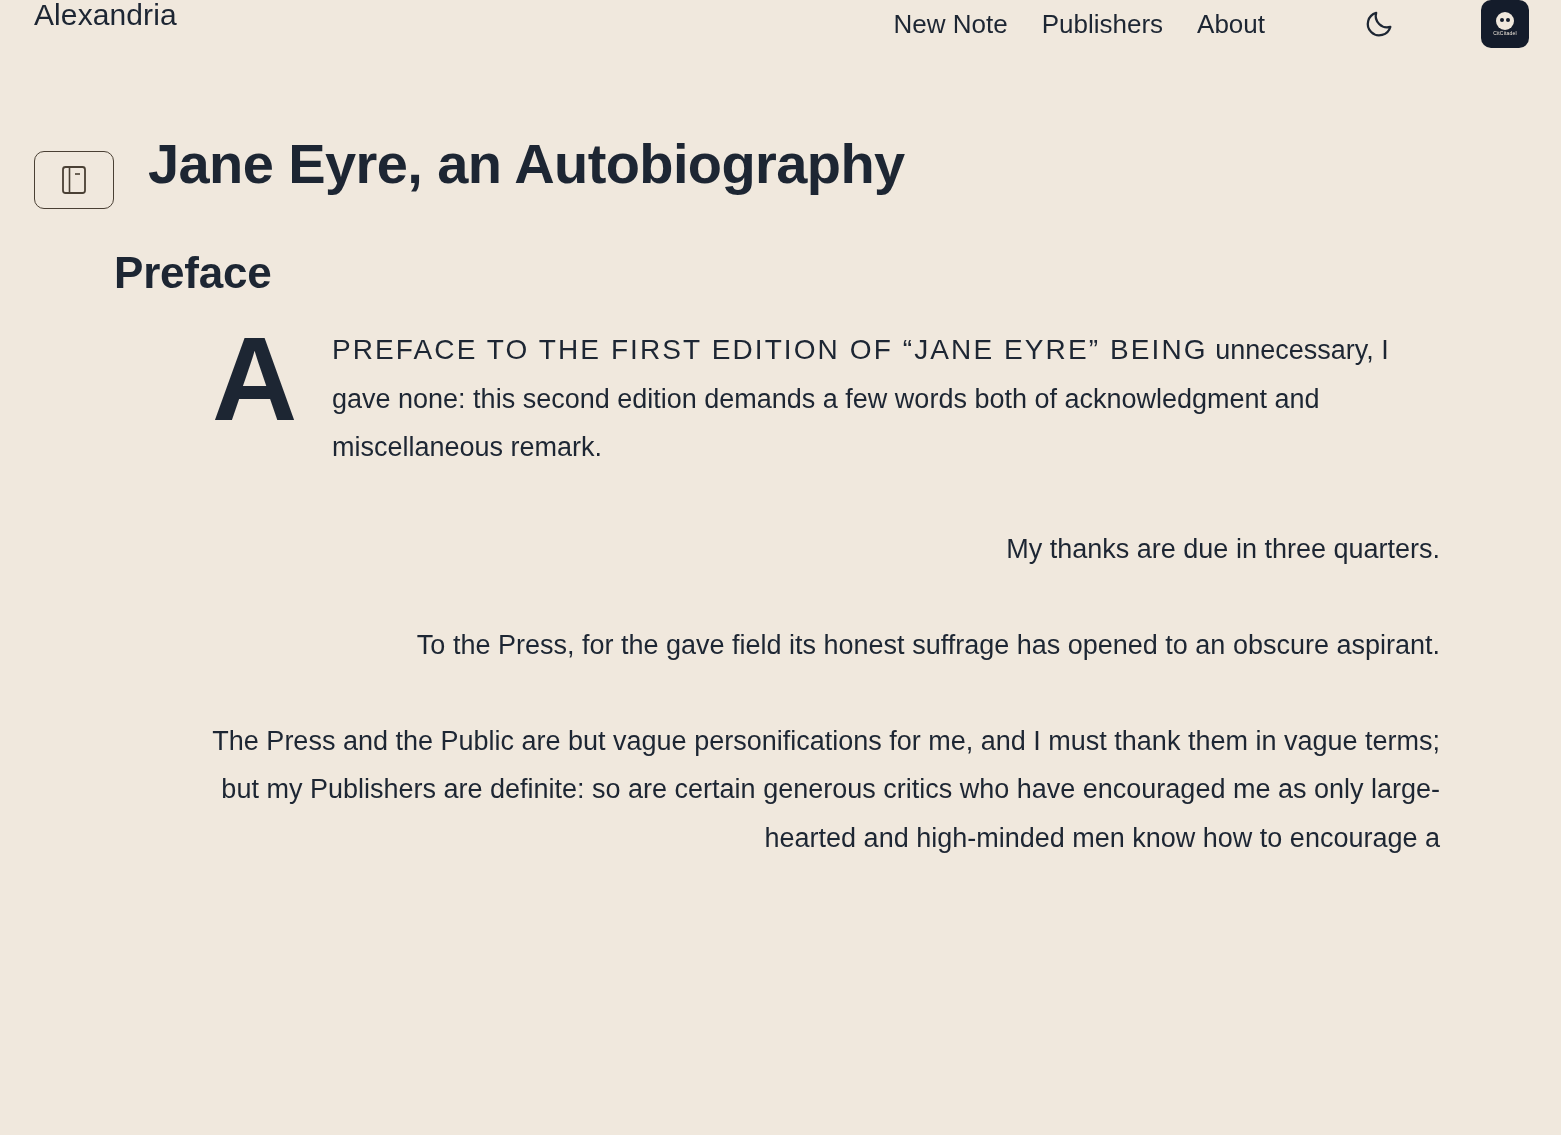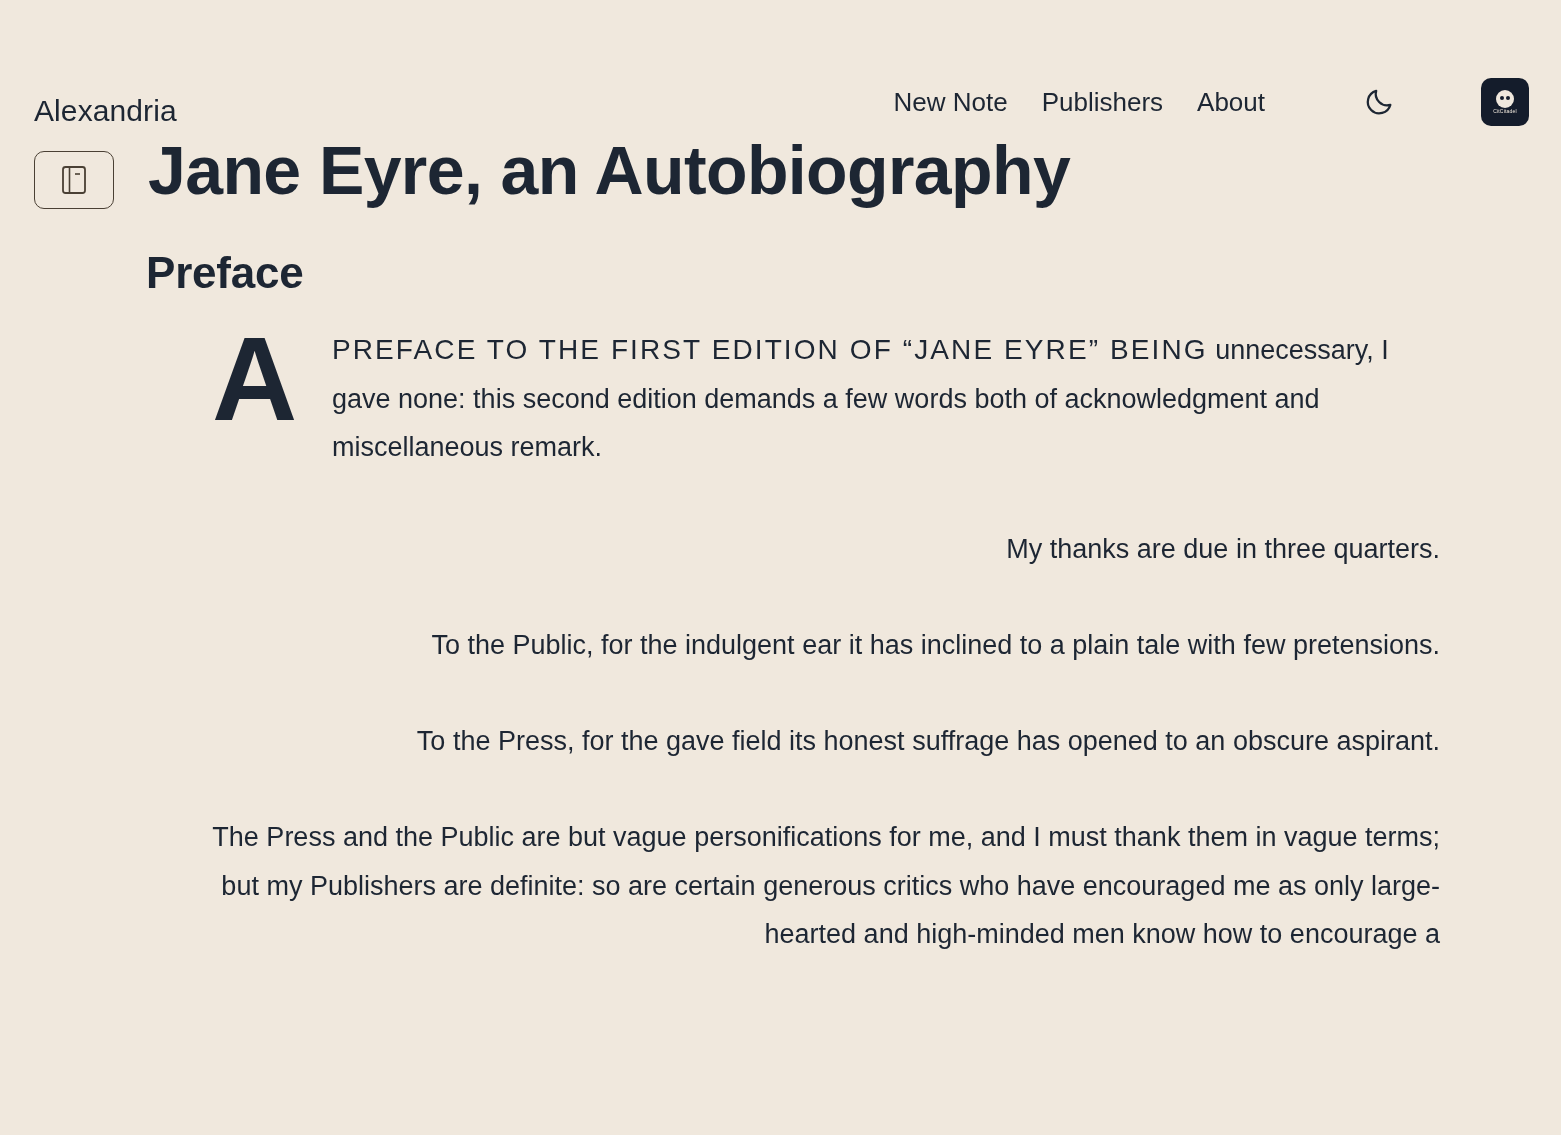--- a/index.html
+++ b/index.html
@@ -14,21 +14,21 @@
   body {
     font-family: "Liberation Sans", sans-serif;
     color: #1d2633;
   }
 
   
   .topbar {
     position: relative;
     height: 126px;
     display: flex;
-    align-items: flex-end;
+    align-items: flex-start;
     padding: 0 32px 0 34px;
   }
   .brand {
     font-size: 30px;
     font-weight: 400;
     color: #1d2633;
     letter-spacing: 0.1px;
     line-height: 1;
   }
   .nav {
@@ -111,33 +111,33 @@
     border-radius: 10px;
     display: flex;
     align-items: center;
     justify-content: center;
     background: transparent;
     cursor: pointer;
   }
   .book-badge svg { display: block; }
 
   .doc-title {
-    font-size: 68px;
+    font-size: 56px;
     font-weight: 700;
     line-height: 1.08;
     letter-spacing: -0.6px;
     color: #1d2633;
     margin: 0;
     padding-top: 8px;
   }
   .section-title {
     font-size: 44px;
     font-weight: 700;
     color: #1d2633;
-    margin: 40px 0 0 112px;
+    margin: 40px 0 0 80px;
     letter-spacing: -0.2px;
     line-height: 1.1;
   }
 
   .body-col {
     margin-left: 146px;
     width: 1260px;
     padding-top: 28px;
   }
 
@@ -214,18 +214,17 @@
   <h2 class="section-title">Preface</h2>
 
   <div class="body-col">
 
     <div class="lede">
       <span class="dropcap">A</span>
       <p class="lede-text"><span class="smallcaps">PREFACE TO THE FIRST EDITION OF “JANE EYRE” BEING</span><span> unnecessary, I gave none: this second edition demands a few words both of acknowledgment and miscellaneous remark.</span></p>
     </div>
 
     <p class="para">My thanks are due in three quarters.</p>
-    <p class="para">To the Public, for the indulgent ear it has inclined to a plain tale with few pretensions.</p>
     <p class="para">To the Press, for the gave field its honest suffrage has opened to an obscure aspirant.</p>
     <p class="para">The Press and the Public are but vague personifications for me, and I must thank them in vague terms; but my Publishers are definite: so are certain generous critics who have encouraged me as only large-hearted and high-minded men know how to encourage a</p>
 
   </div>
 </main>
 
 </body></html>

